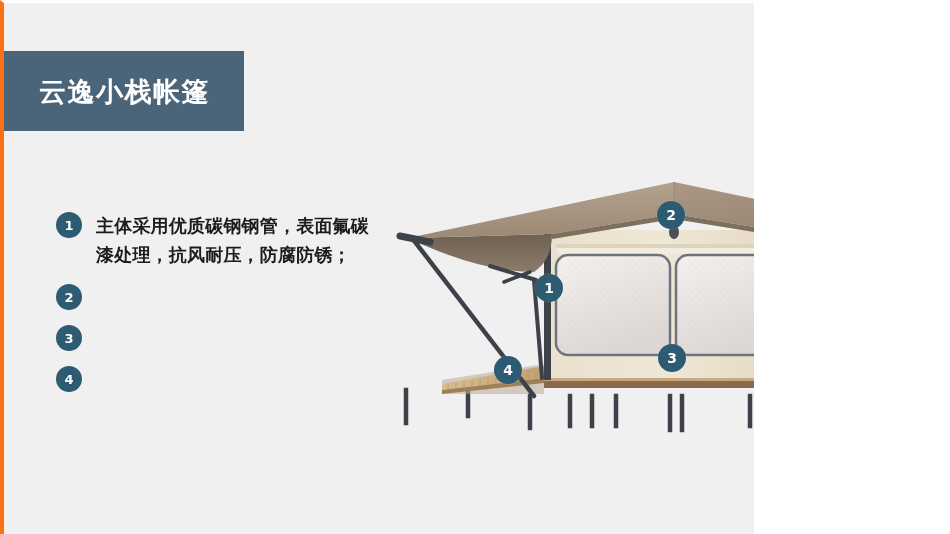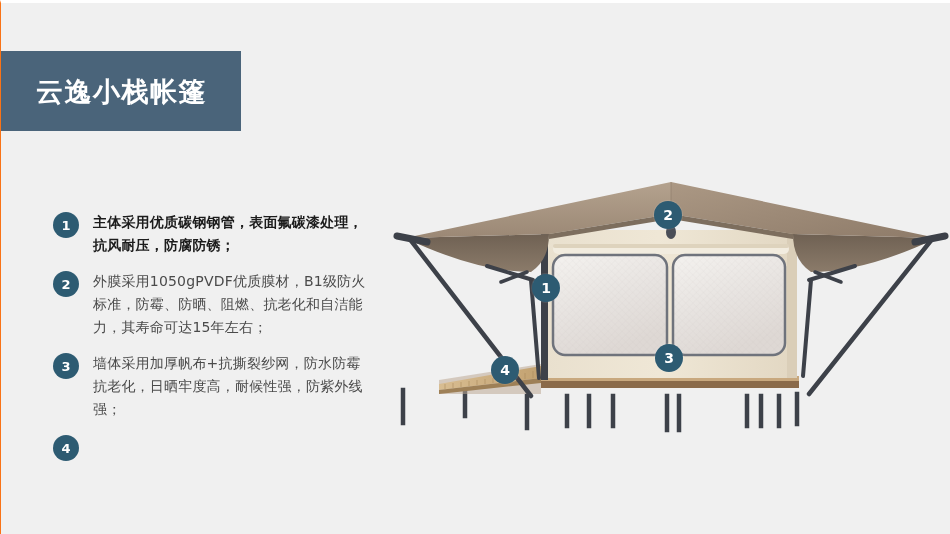--- a/index.html
+++ b/index.html
@@ -5,25 +5,25 @@
 <style>
   html,body{margin:0;padding:0;}
   body{
     width:950px;height:534px;
     background:#ffffff;
     font-family:"DejaVu Sans","Liberation Sans",sans-serif;
     overflow:hidden;
   }
   .canvas{
     position:relative;
-    width:950px;height:534px;
+    width:754px;height:534px;
     background:#f0f0f0;
     box-sizing:border-box;
     border-top:3px solid #ffffff;
-    border-left:1px solid #f97316;
+    border-left:4px solid #f97316;
     overflow:hidden;
   }
 
   
   .title-banner{
     position:absolute;
     left:0;top:48px;
     width:240px;height:80px;
     background:#4a647a;
     display:flex;align-items:center;
@@ -58,21 +58,21 @@
     color:#ffffff;
     font-size:13px;
     font-weight:bold;
     display:flex;
     align-items:center;
     justify-content:center;
     margin-top:1px;
   }
   .feature-text{
     margin-left:14px;
-    font-size:14px;
+    font-size:18px;
     line-height:1.62;
     color:#4a4a4a;
     letter-spacing:0.2px;
   }
   .feature-item.emphasis .feature-text{
     color:#1c1c1c;
     font-weight:bold;
   }
 
   
@@ -113,26 +113,24 @@
 
   <div class="feature-list">
 
     <div class="feature-item emphasis">
       <div class="marker">1</div>
       <div class="feature-text">主体采用优质碳钢钢管，表面氟碳漆处理，抗风耐压，防腐防锈；</div>
     </div>
 
     <div class="feature-item">
       <div class="marker">2</div>
-      <div class="feature-text">外膜采用1050gPVDF优质膜材，B1级防火标准，防霉、防晒、阻燃、抗老化和自洁能力，其寿命可达15年左右；</div>
     </div>
 
     <div class="feature-item">
       <div class="marker">3</div>
-      <div class="feature-text">墙体采用加厚帆布+抗撕裂纱网，防水防霉抗老化，日晒牢度高，耐候性强，防紫外线强；</div>
     </div>
 
     <div class="feature-item">
       <div class="marker">4</div>
     </div>
 
   </div>
 
   <div class="product-figure">
     <svg viewBox="0 0 570 270" xmlns="http://www.w3.org/2000/svg">

